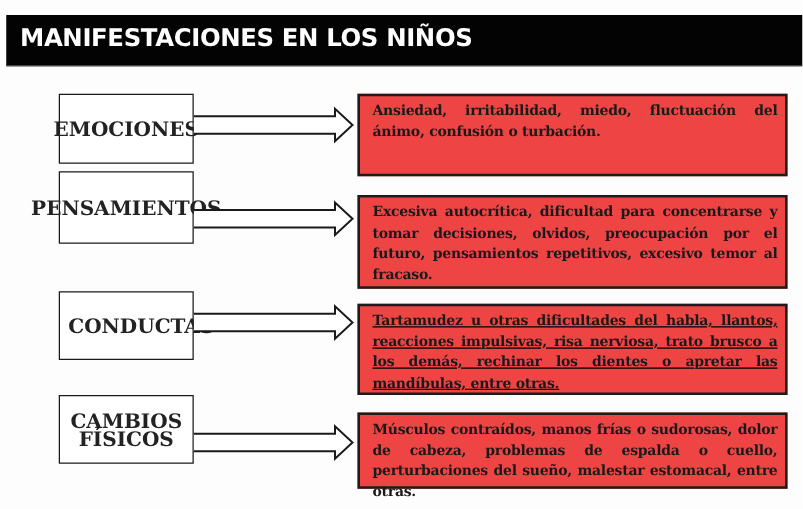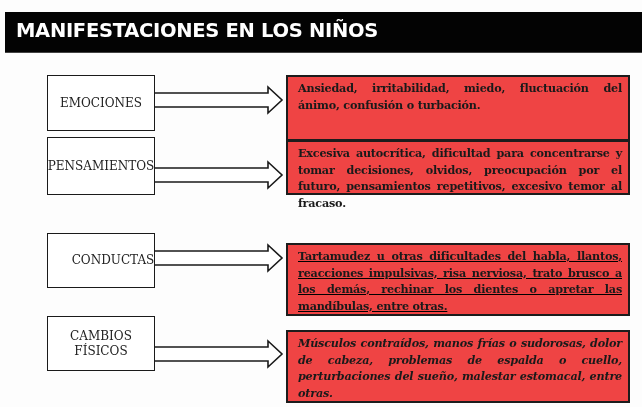--- a/index.html
+++ b/index.html
@@ -41,22 +41,22 @@
       border: 1.5px solid #1a1a1a;
       background: #fff;
       display: flex;
       align-items: center;
       justify-content: center;
       text-align: center;
       box-sizing: border-box;
     }
     .cat-label {
       font-family: "DejaVu Serif", serif;
-      font-weight: normal;
-      font-size: 12px;
+      font-weight: bold;
+      font-size: 16px;
       color: #222;
       line-height: 15px;
       white-space: pre-line;
     }
     .desc-box {
       position: absolute;
       left: 286px;
       width: 344px;
       border: 2px solid #1c1c1c;
       background: #ef4444;
@@ -95,36 +95,36 @@
 <div class="desc-box" style="top:75px;height:66px;">
   <div class="desc-text">Ansiedad, irritabilidad, miedo, fluctuación del ánimo, confusión o turbación.</div>
 </div>
 
 <div class="cat-box" style="top:137px;height:58px;">
   <span class="cat-label">PENSAMIENTOS</span>
 </div>
 <svg class="arrow" style="top:160px;" viewBox="0 0 130 30">
   <path d="M0 8 L113 8 L113 2 L127 15 L113 28 L113 22 L0 22" fill="#fff" stroke="#1a1a1a" stroke-width="1.6"></path>
 </svg>
-<div class="desc-box" style="top:140px;height:55px;">
+<div class="desc-box" style="top:156px;height:75px;">
   <div class="desc-text">Excesiva autocrítica, dificultad para concentrarse y tomar decisiones, olvidos, preocupación por el futuro, pensamientos repetitivos, excesivo temor al fracaso.</div>
 </div>
 
 <div class="cat-box" style="top:233px;height:55px;padding-left:24px;">
   <span class="cat-label">CONDUCTAS</span>
 </div>
 <svg class="arrow" style="top:243px;" viewBox="0 0 130 30">
   <path d="M0 8 L113 8 L113 2 L127 15 L113 28 L113 22 L0 22" fill="#fff" stroke="#1a1a1a" stroke-width="1.6"></path>
 </svg>
 <div class="desc-box" style="top:243px;height:73px;text-decoration:underline;">
   <div class="desc-text">Tartamudez u otras dificultades del habla, llantos, reacciones impulsivas, risa nerviosa, trato brusco a los demás, rechinar los dientes o apretar las mandíbulas, entre otras.</div>
 </div>
 
 <div class="cat-box" style="top:316px;height:55px;">
   <span class="cat-label">CAMBIOS
 FÍSICOS</span>
 </div>
 <svg class="arrow" style="top:339px;" viewBox="0 0 130 30">
   <path d="M0 8 L113 8 L113 2 L127 15 L113 28 L113 22 L0 22" fill="#fff" stroke="#1a1a1a" stroke-width="1.6"></path>
 </svg>
-<div class="desc-box" style="top:330px;height:73px;font-style:italic;">
+<div class="desc-box" style="top:330px;height:61px;">
   <div class="desc-text">Músculos contraídos, manos frías o sudorosas, dolor de cabeza, problemas de espalda o cuello, perturbaciones del sueño, malestar estomacal, entre otras.</div>
 </div>
 
 </body></html>

